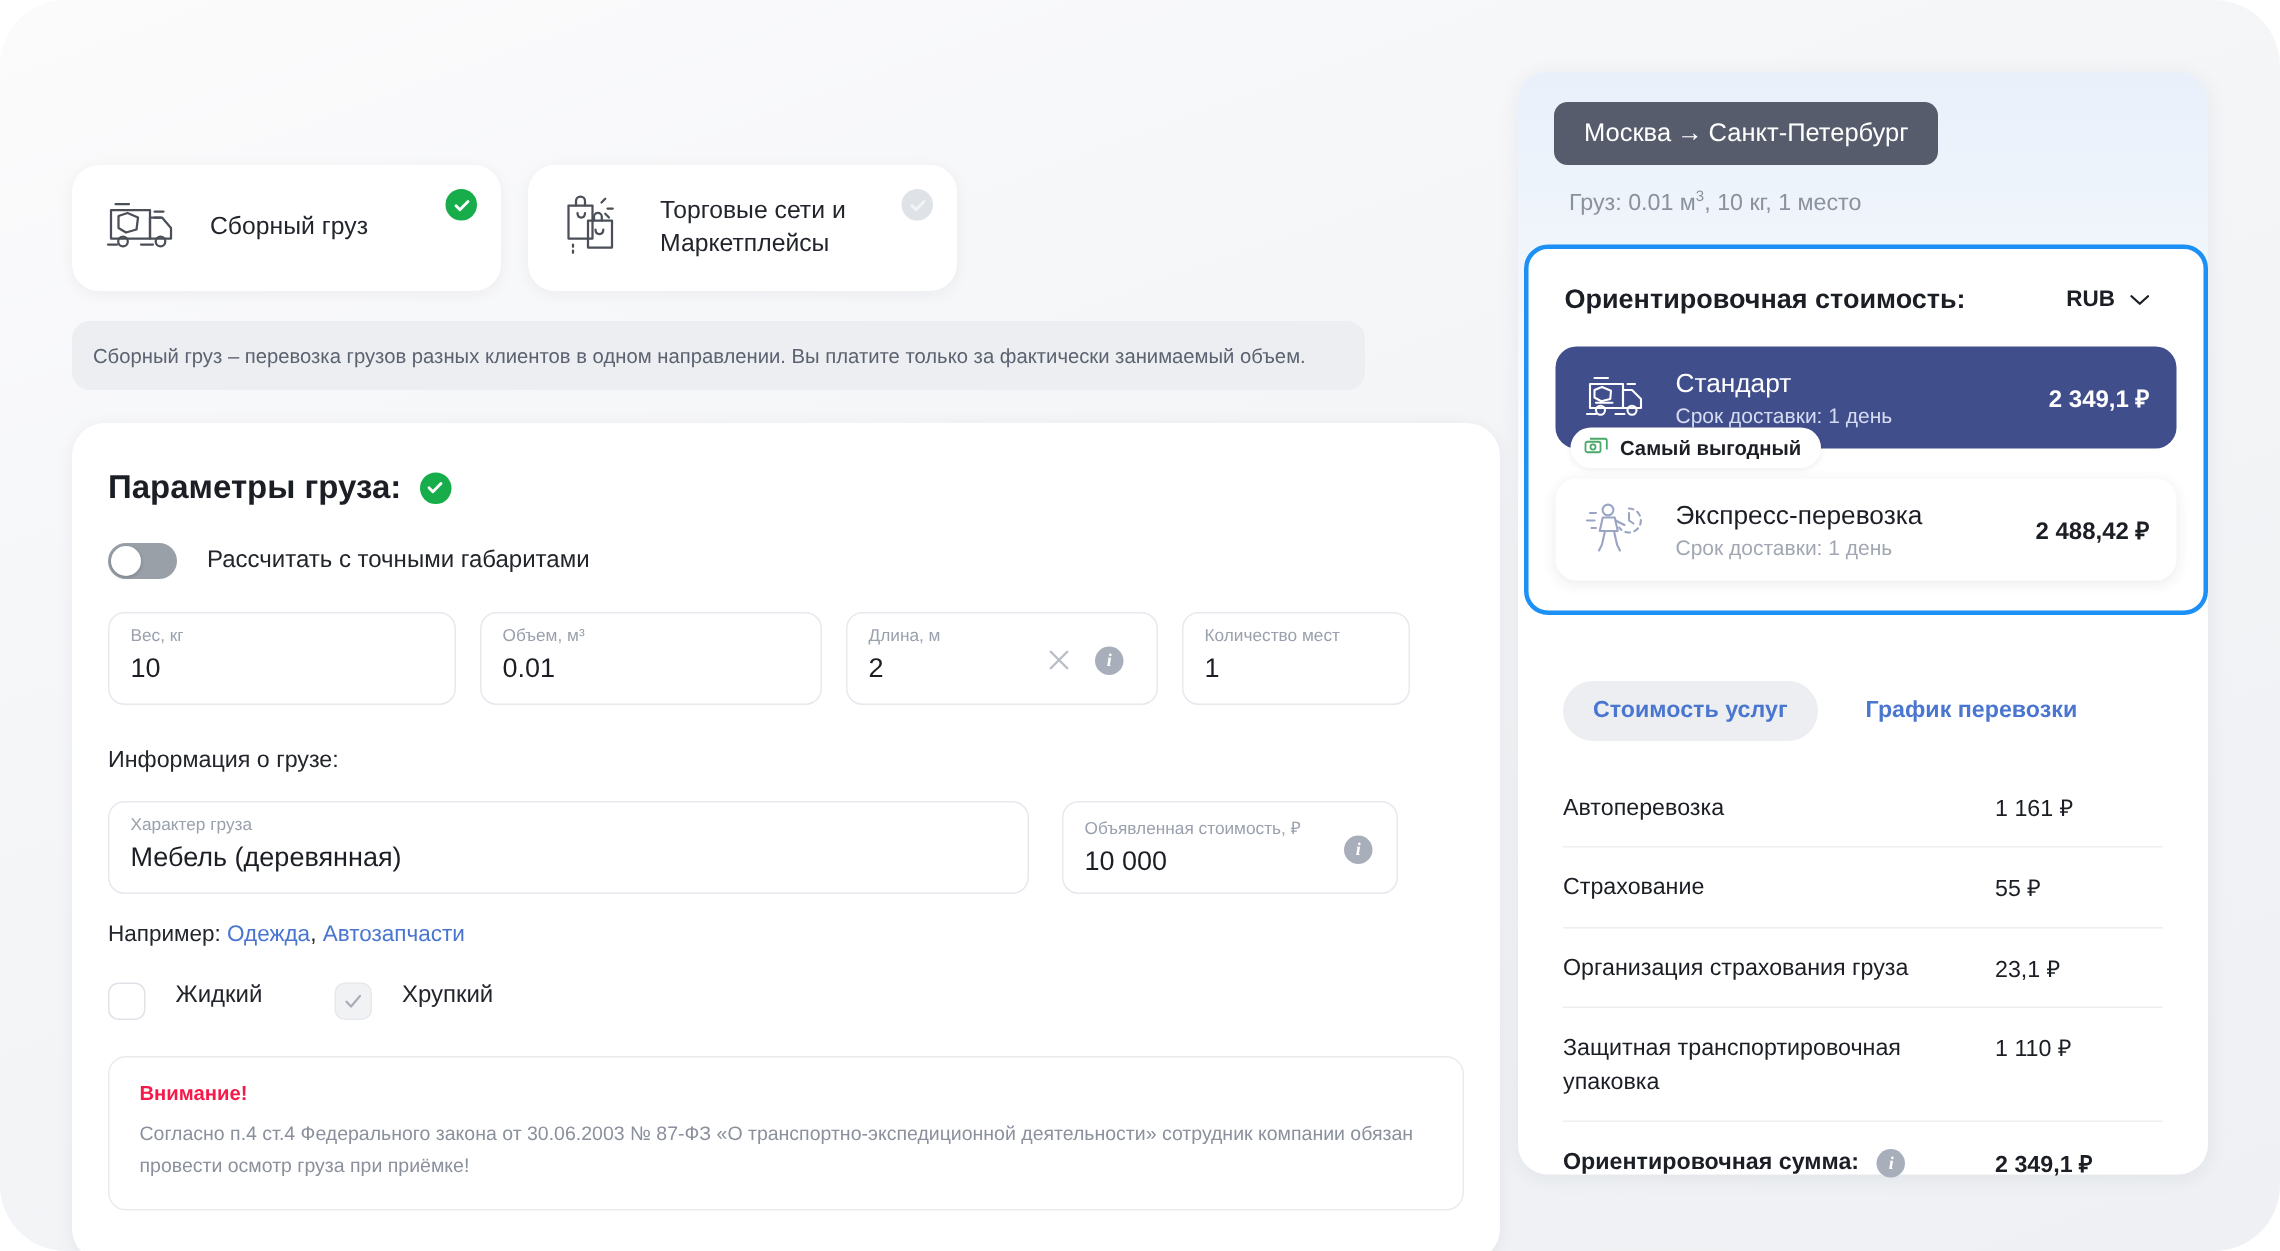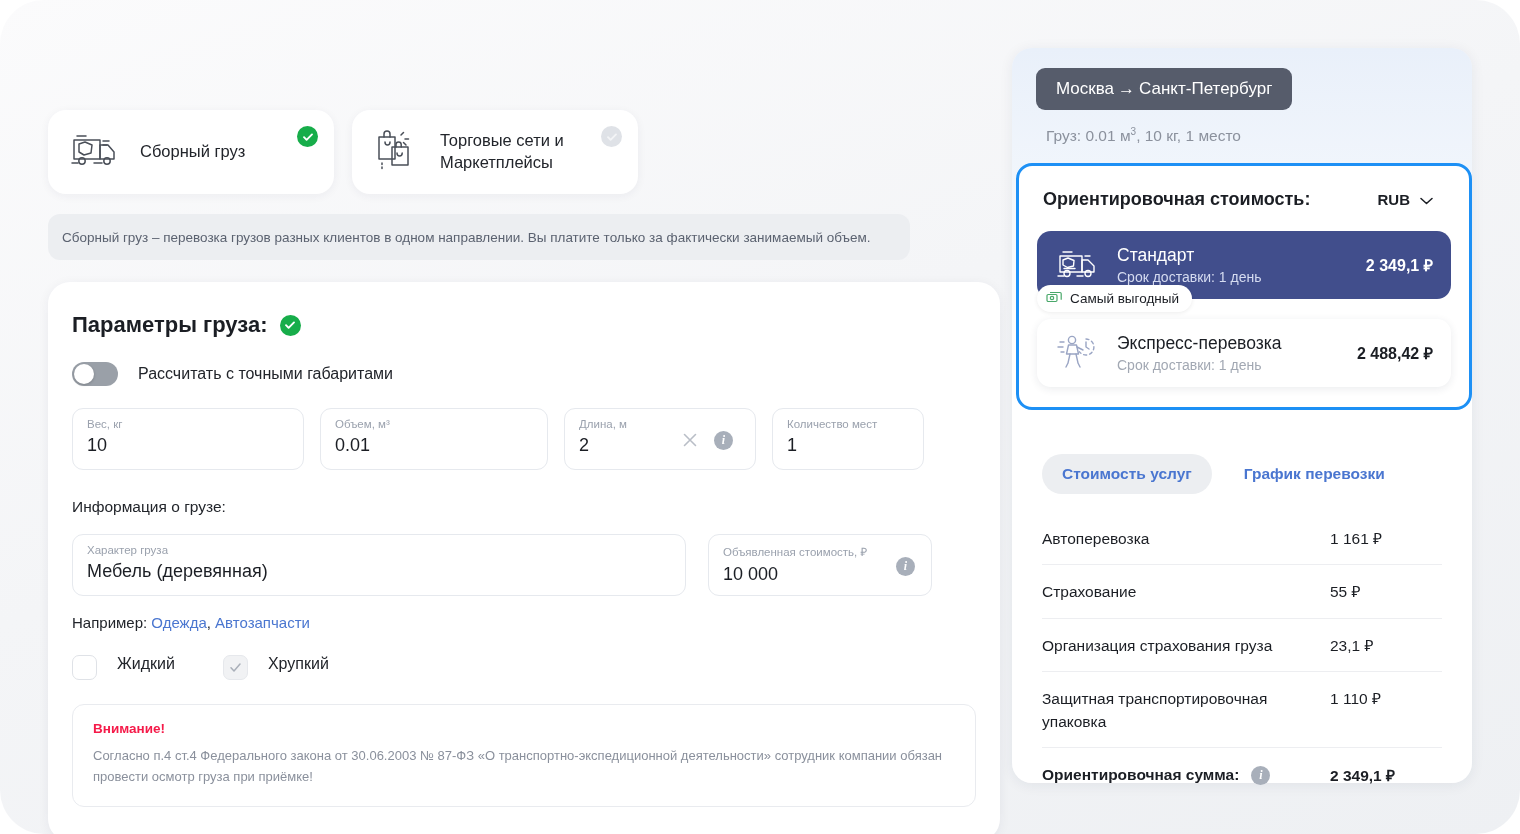--- a/index.html
+++ b/index.html
@@ -91,21 +91,21 @@
     height: 62px;
     border: 1px solid #e6e9ee;
     border-radius: 11px;
     background: #fff;
     padding: 9px 14px 0 14px;
   }
   .field .flabel { font-size: 11.5px; color: #9aa1ad; display: block; }
   .field .fval { font-size: 18px; color: #1b1e24; margin-top: 5px; display: block; }
   .f-weight { width: 232px; }
   .f-volume { width: 228px; }
-  .f-length { width: 192px; }
+  .f-length { width: 208px; }
   .f-places { width: 152px; }
 
   .clear-x {
     position: absolute; right: 56px; top: 22px;
     width: 18px; height: 18px; cursor: pointer;
   }
   .info-dot {
     width: 19px; height: 19px; border-radius: 50%;
     background: #a8afba; color: #fff;
     font-size: 12px; font-weight: 700; font-style: italic;
@@ -198,26 +198,27 @@
   .opt .opt-sub { font-size: 14px; margin-top: 3px; }
   .opt.selected .opt-name { color: #ffffff; }
   .opt.selected .opt-sub { color: #d5dbf0; }
   .opt.plain .opt-name { color: #1b1e24; }
   .opt.plain .opt-sub { color: #a2a8b3; }
   .opt .opt-price { font-size: 16px; font-weight: 700; white-space: nowrap; }
   .opt.selected .opt-price { color: #ffffff; }
   .opt.plain .opt-price { color: #1b1e24; }
 
   .best-badge {
-    position: absolute; left: 0; bottom: -13px;
+    position: absolute; left: 10px; bottom: -13px;
     background: #ffffff; border-radius: 14px;
     padding: 5px 13px 5px 9px;
     display: flex; align-items: center; gap: 7px;
     font-size: 13.5px; color: #1b1e24;
     box-shadow: 0 1px 4px rgba(0,0,0,0.08);
+    font-weight: bold;
   }
 
   .tabs { display: flex; align-items: center; gap: 12px; margin-top: 44px; padding-left: 6px; }
   .tab {
     font-size: 15.5px; color: #4a76d0;
     padding: 11px 20px; border-radius: 22px; cursor: pointer; font-weight: bold;
   }
   .tab.active { background: #eceef1; }
 
   .cost-table { margin-top: 18px; padding: 0 6px; }

